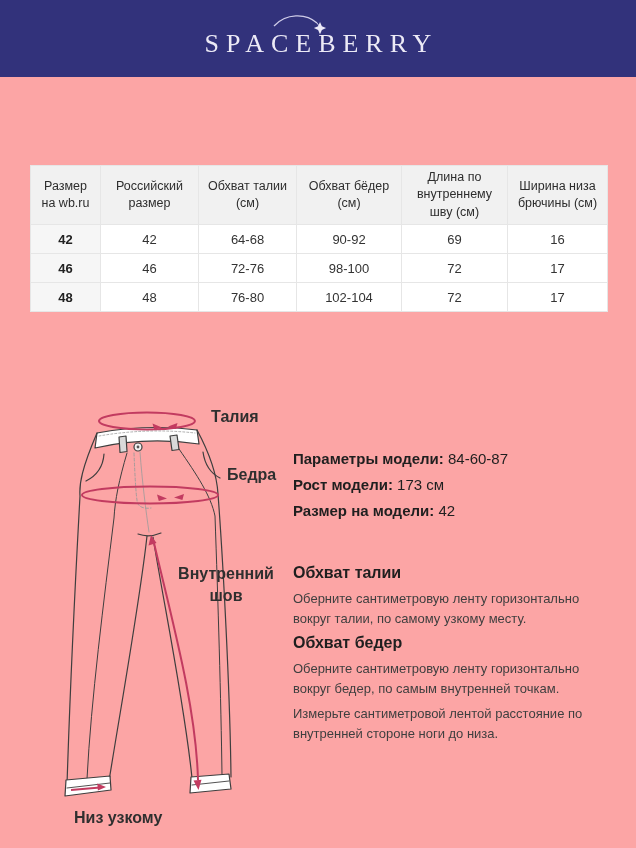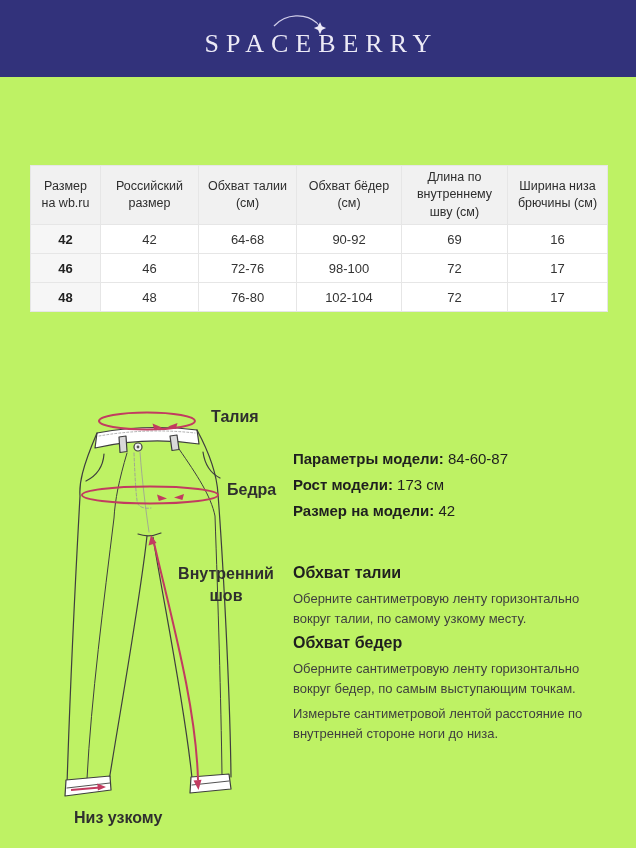--- a/index.html
+++ b/index.html
@@ -1,37 +1,37 @@
 <!DOCTYPE html>
 <html><head>
 <meta charset="utf-8">
 <style>
   html,body{margin:0;padding:0;background:#fff;}
-  #page{position:relative;width:636px;height:848px;background:#bef264;overflow:hidden;
+  #page{position:relative;width:636px;height:848px;background:#fca5a5;overflow:hidden;
         font-family:"Liberation Sans",sans-serif;color:#2b2b2b;}
 
   
   .header-band{position:absolute;left:0;top:0;width:636px;height:77px;background:#32327B;}
   .brand{position:absolute;left:0;top:0;width:100%;height:77px;display:flex;align-items:center;justify-content:center;}
   .brand-text{font-family:"Liberation Serif",serif;font-size:26px;font-weight:400;
               color:#eceaf6;letter-spacing:7px;padding-left:7px;margin-top:10px;}
   .comet{position:absolute;left:272px;top:10px;}
 
   
   .size-table{position:absolute;left:30px;top:165px;border-collapse:collapse;table-layout:fixed;width:577px;}
   .size-table th,.size-table td{border:1px solid #e6e6e6;text-align:center;vertical-align:middle;padding:2px 6px;}
   .size-table thead th{background:#f1f1f1;font-weight:normal;font-size:12.5px;color:#2d2d2d;height:54px;line-height:1.4;}
   .size-table tbody td{height:24px;font-size:13px;color:#333;background:#fff;}
   .size-table tbody td.row-head{background:#f6f6f6;font-weight:bold;color:#222;}
 
   
   .diagram-svg{position:absolute;left:55px;top:390px;}
   .diag-label{position:absolute;font-size:16px;font-weight:bold;color:#2f2f2f;line-height:22px;}
   .lbl-waist{left:211px;top:406px;}
-  .lbl-hips{left:227px;top:479px;}
+  .lbl-hips{left:227px;top:464px;}
   .lbl-inseam{left:172px;top:563px;width:108px;text-align:center;}
   .lbl-hem{left:74px;top:807px;}
 
   
   .right-col{position:absolute;left:293px;top:440px;width:325px;}
   .model-info{padding-top:6px;}
   .model-line{font-size:15px;line-height:26px;color:#1f1f1f;}
   .model-line .mlabel{font-weight:bold;}
   .guide-section{margin-top:40px;}
   .guide-section + .guide-section{margin-top:6px;}
@@ -183,20 +183,20 @@
         <span>42</span>
       </div>
     </div>
 
     <div class="guide-section">
       <h3 class="guide-title">Обхват талии</h3>
       <p class="guide-text">Оберните сантиметровую ленту горизонтально вокруг талии, по самому узкому месту.</p>
     </div>
     <div class="guide-section">
       <h3 class="guide-title">Обхват бедер</h3>
-      <p class="guide-text">Оберните сантиметровую ленту горизонтально вокруг бедер, по самым выступающим точкам.</p>
+      <p class="guide-text">Оберните сантиметровую ленту горизонтально вокруг бедер, по самым внутренней точкам.</p>
     </div>
     <div class="guide-section">
       <p class="guide-text">Измерьте сантиметровой лентой расстояние по внутренней стороне ноги до низа.</p>
     </div>
   </div>
 
 </div>
 
 </body></html>

